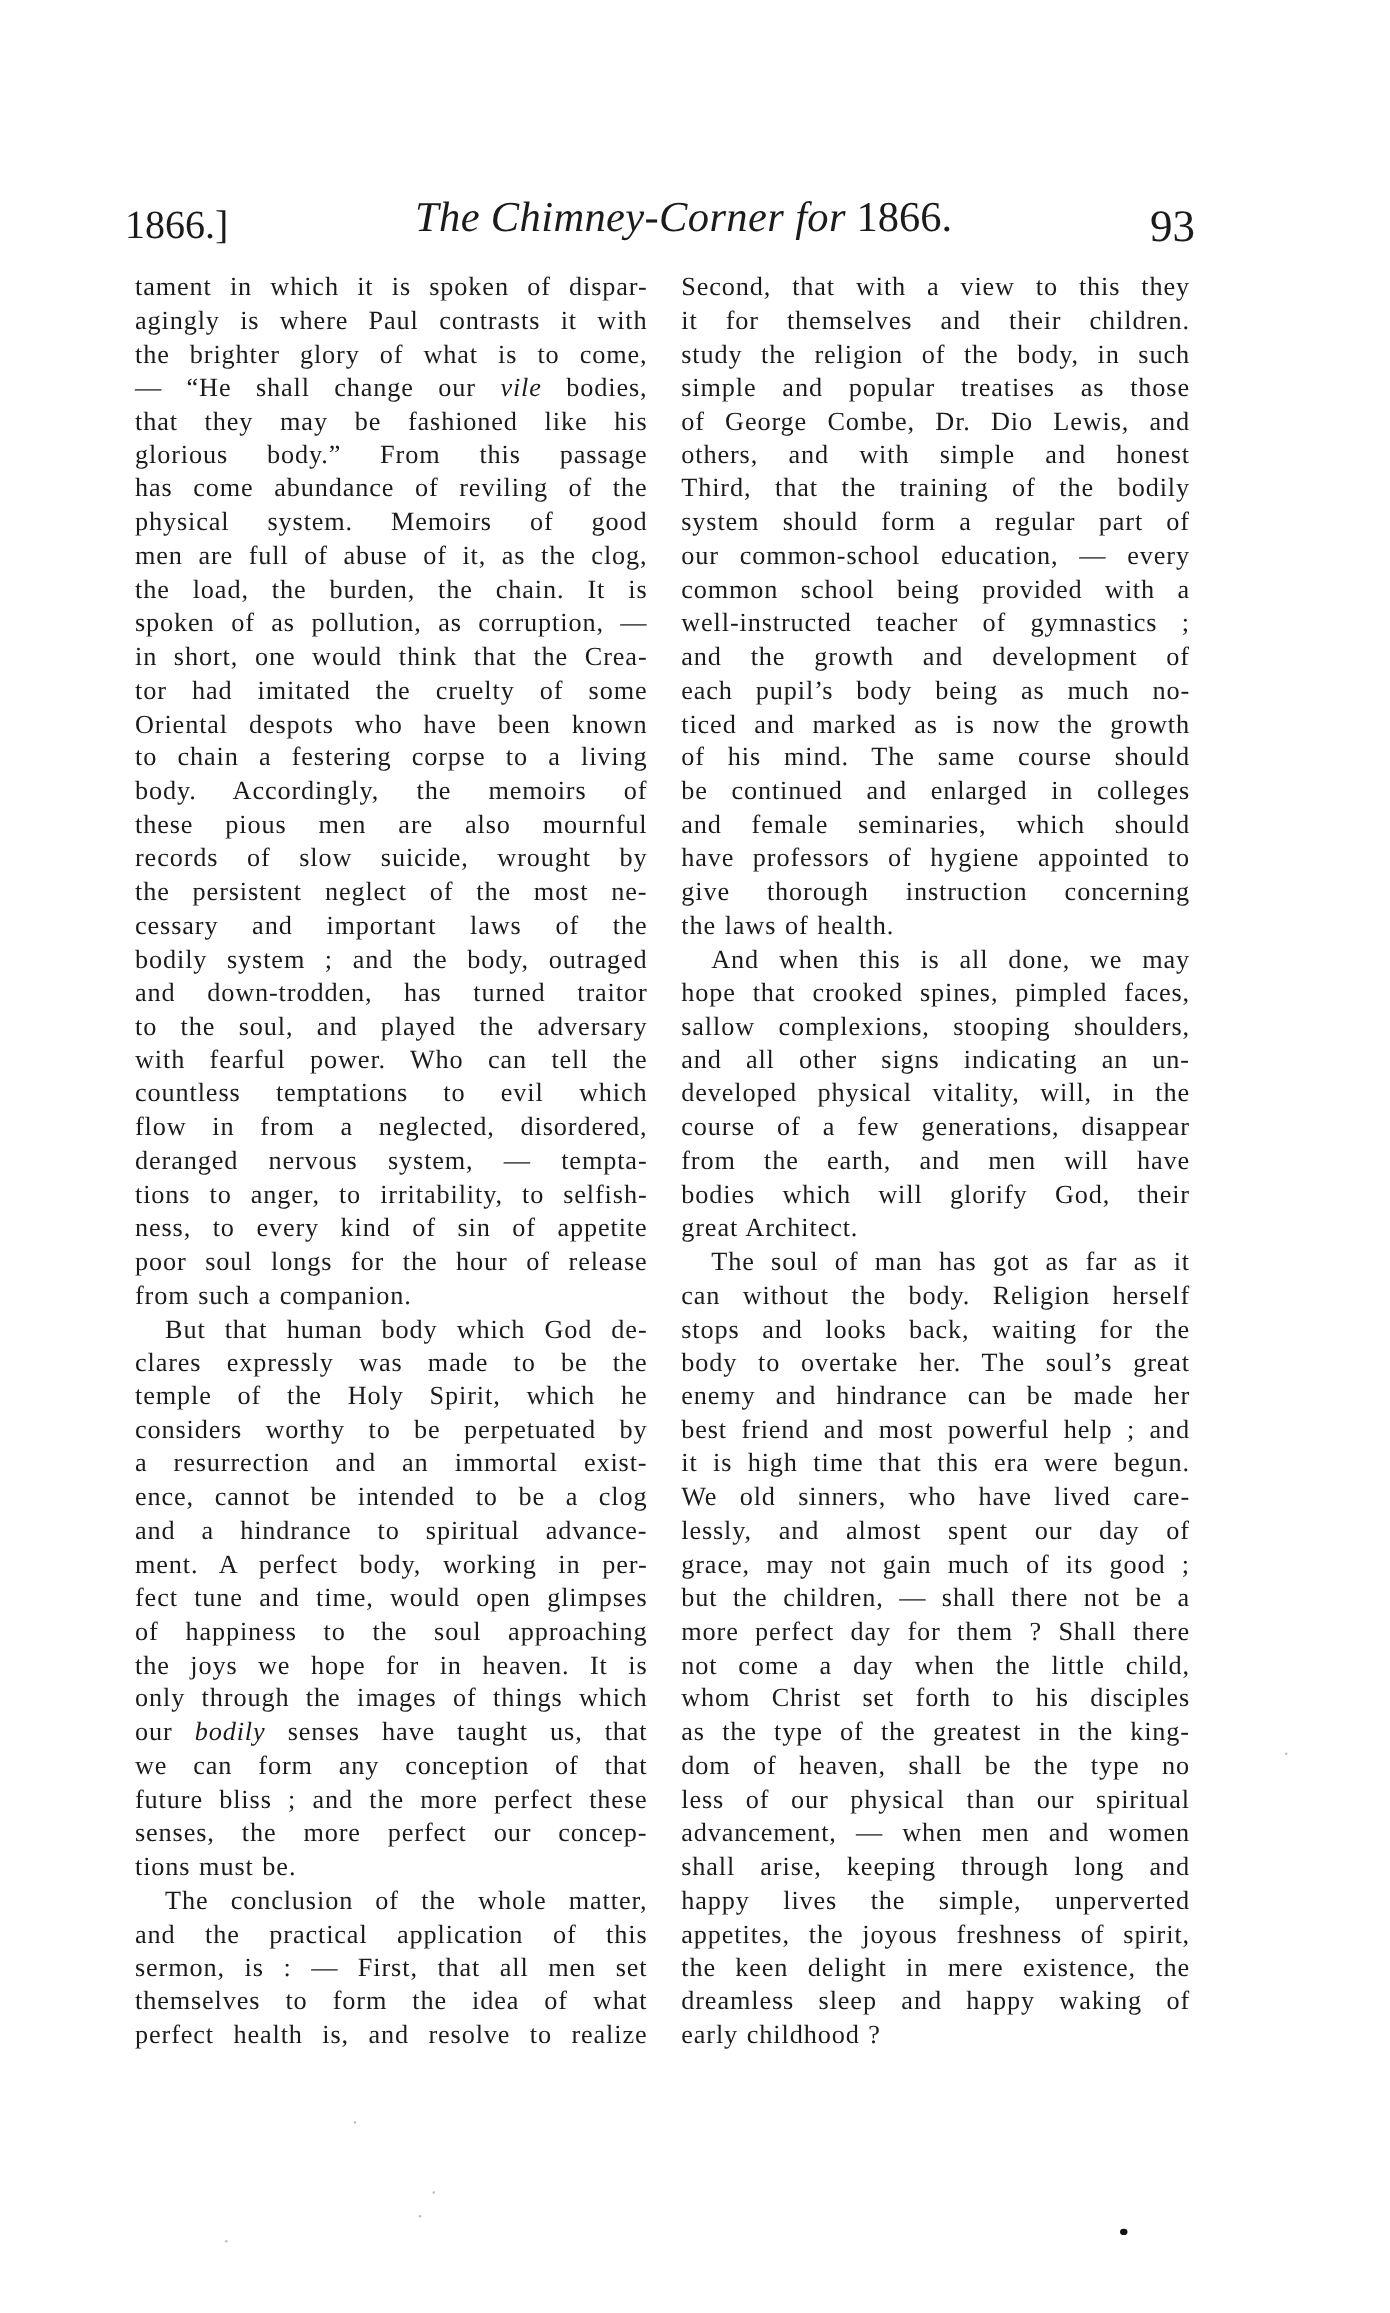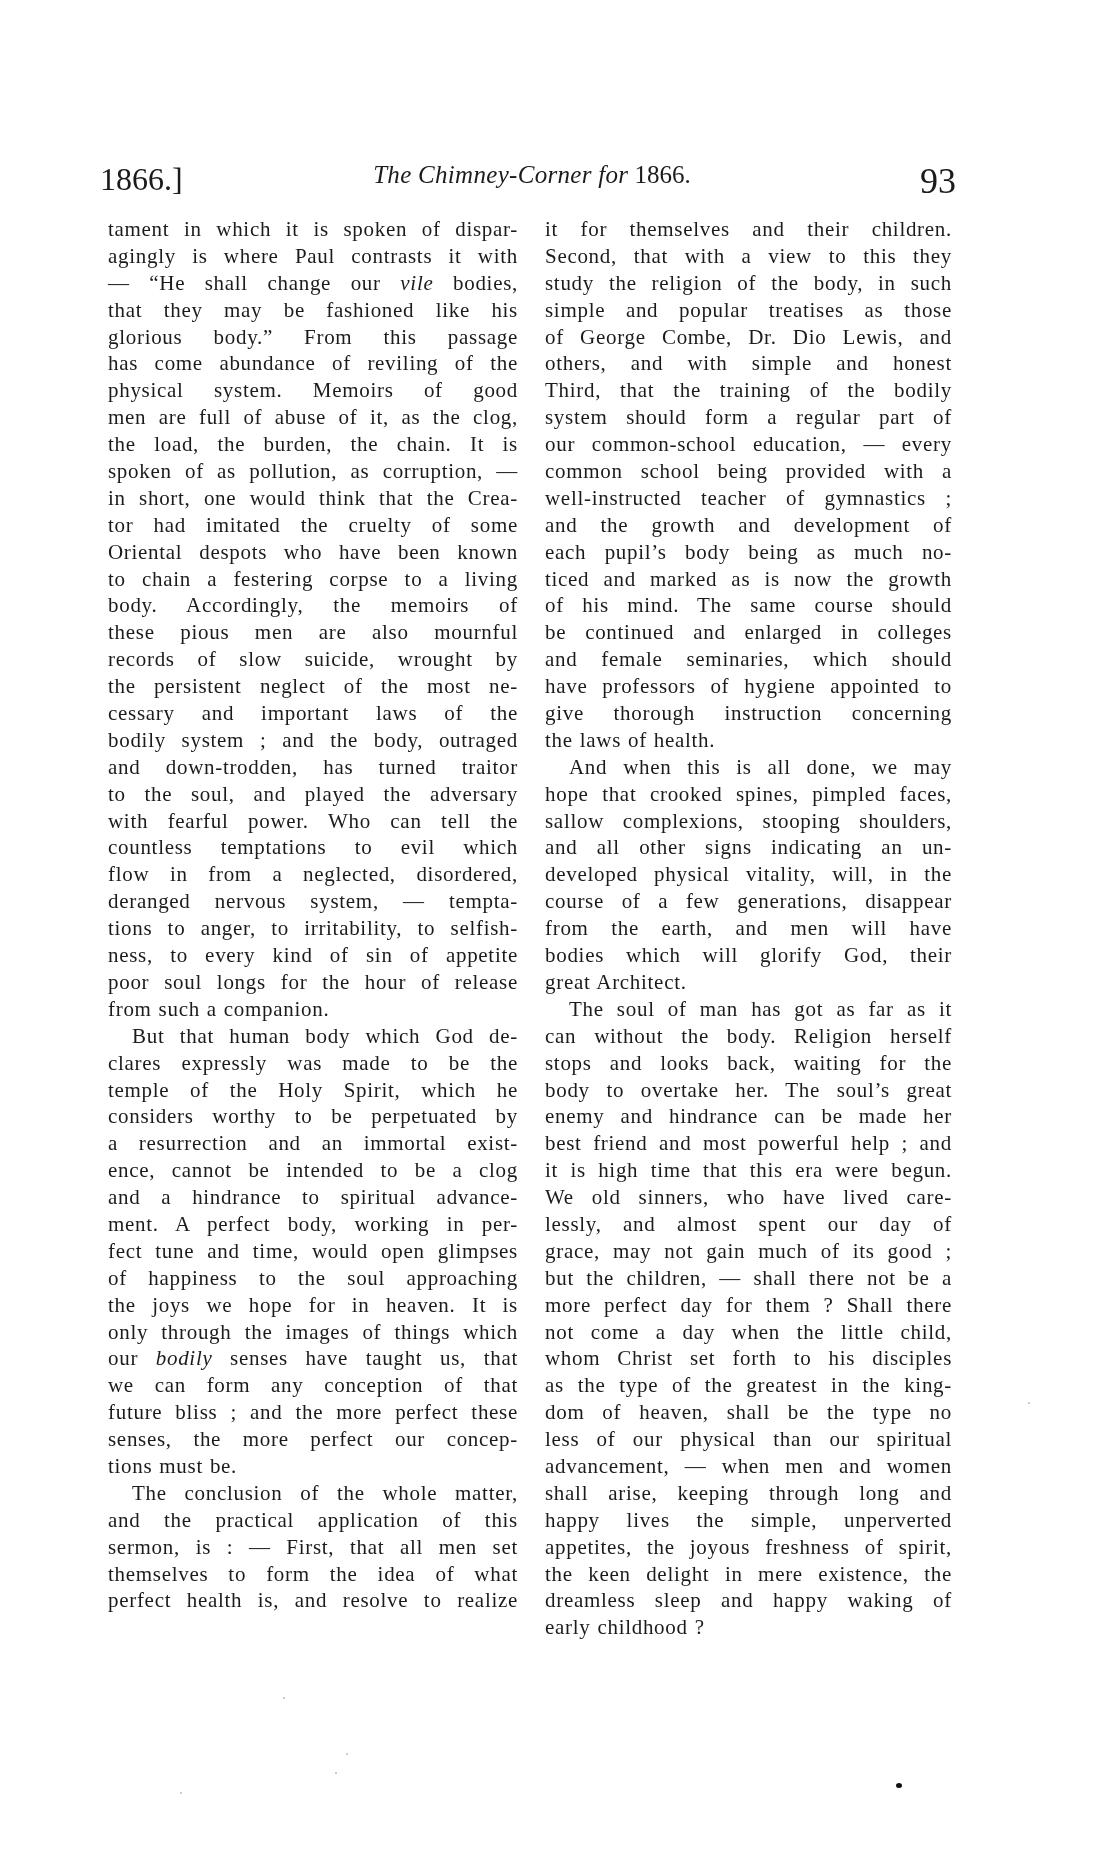--- a/index.html
+++ b/index.html
@@ -1,20 +1,20 @@
 <!DOCTYPE html>
 <html><head>
 <meta charset="utf-8">
 <style>
   html, body { margin: 0; padding: 0; background: #ffffff; }
   body { width: 1112px; height: 1850px; position: relative; overflow: hidden;
          font-family: "Liberation Serif", "DejaVu Serif", serif; color: #1b1b1b; }
   .page { position: absolute; left: 0; top: 0; width: 1112px; height: 1850px; background: #ffffff; }
   .running-head-left { position: absolute; left: 100px; top: 164px; font-size: 32px; line-height: 30px; white-space: nowrap; }
-  .running-head-title { position: absolute; left: 332px; width: 400px; top: 160px; text-align: center; font-size: 25px; line-height: 30px; white-space: nowrap; }
+  .running-head-title { position: absolute; left: 332px; width: 400px; top: 160px; text-align: center; font-size: 34px; line-height: 30px; white-space: nowrap; }
   .running-head-title .it { font-style: italic; letter-spacing: 0.3px; }
   .page-number { position: absolute; left: 920px; top: 165px; font-size: 36px; line-height: 32px; white-space: nowrap; }
   .column { position: absolute; top: 216px; }
   .col-left { left: 108px; width: 410px; }
   .col-right { left: 545px; width: 407px; }
   .line { height: 26.9px; line-height: 26.9px; font-size: 21px; letter-spacing: 0.7px; white-space: nowrap;
           text-align: justify; text-align-last: justify; word-spacing: 1px; }
   .line.end { text-align: right; text-align-last: left; }
   .line.indent { text-indent: 24px; }
   .line em { font-style: italic; }
@@ -28,20 +28,21 @@
   <div class="running-head-left">1866.]</div>
   <div class="running-head-title">
     <span class="it">The Chimney-Corner for</span>
     <span>1866.</span>
   </div>
   <div class="page-number">93</div>
 
   <div class="column col-left">
       <div class="line"><span>tament in which it is spoken of dispar-</span></div>
       <div class="line"><span>agingly is where Paul contrasts it with</span></div>
+      <div class="line"><span>the brighter glory of what is to come,</span></div>
       <div class="line"><span>— “He shall change our </span><em>vile</em><span> bodies,</span></div>
       <div class="line"><span>that they may be fashioned like his</span></div>
       <div class="line"><span>glorious body.” From this passage</span></div>
       <div class="line"><span>has come abundance of reviling of the</span></div>
       <div class="line"><span>physical system. Memoirs of good</span></div>
       <div class="line"><span>men are full of abuse of it, as the clog,</span></div>
       <div class="line"><span>the load, the burden, the chain. It is</span></div>
       <div class="line"><span>spoken of as pollution, as corruption, —</span></div>
       <div class="line"><span>in short, one would think that the Crea-</span></div>
       <div class="line"><span>tor had imitated the cruelty of some</span></div>
@@ -80,22 +81,22 @@
       <div class="line"><span>future bliss ; and the more perfect these</span></div>
       <div class="line"><span>senses, the more perfect our concep-</span></div>
       <div class="line end"><span>tions must be.</span></div>
       <div class="line indent"><span>The conclusion of the whole matter,</span></div>
       <div class="line"><span>and the practical application of this</span></div>
       <div class="line"><span>sermon, is : — First, that all men set</span></div>
       <div class="line"><span>themselves to form the idea of what</span></div>
       <div class="line"><span>perfect health is, and resolve to realize</span></div>
     </div>
   <div class="column col-right">
+      <div class="line"><span>Second, that with a view to this they</span></div>
       <div class="line"><span>it for themselves and their children.</span></div>
-      <div class="line"><span>Second, that with a view to this they</span></div>
       <div class="line"><span>study the religion of the body, in such</span></div>
       <div class="line"><span>simple and popular treatises as those</span></div>
       <div class="line"><span>of George Combe, Dr. Dio Lewis, and</span></div>
       <div class="line"><span>others, and with simple and honest</span></div>
       <div class="line"><span>Third, that the training of the bodily</span></div>
       <div class="line"><span>system should form a regular part of</span></div>
       <div class="line"><span>our common-school education, — every</span></div>
       <div class="line"><span>common school being provided with a</span></div>
       <div class="line"><span>well-instructed teacher of gymnastics ;</span></div>
       <div class="line"><span>and the growth and development of</span></div>

